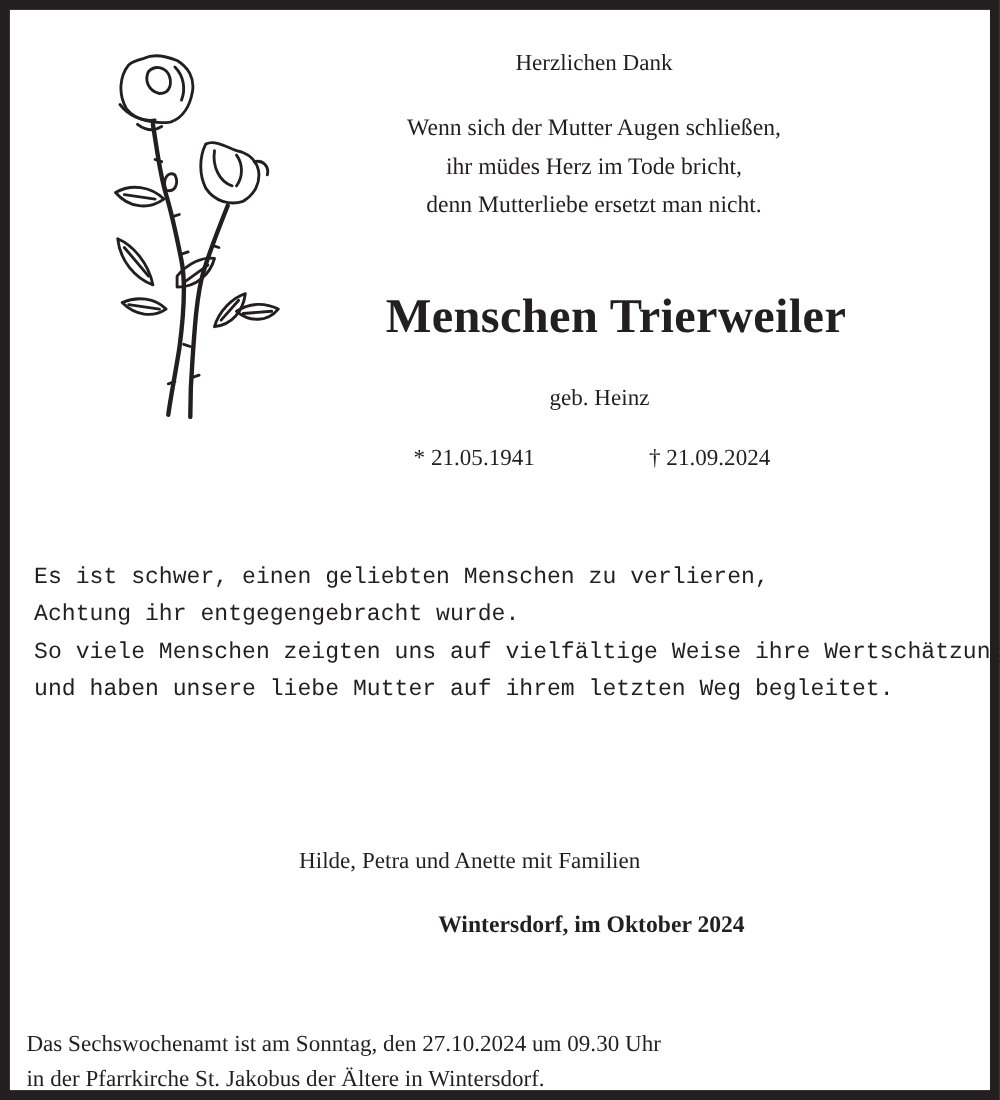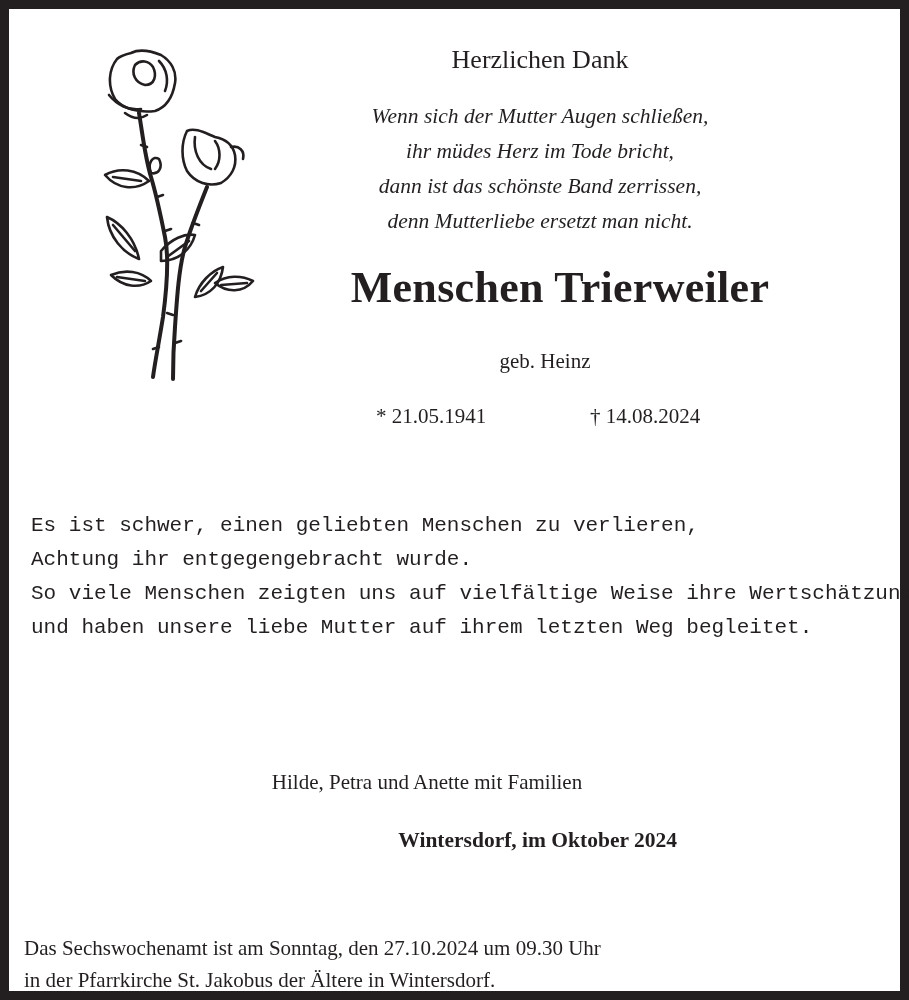--- a/index.html
+++ b/index.html
@@ -1,21 +1,21 @@
 <!DOCTYPE html>
 <html><head>
 <meta charset="utf-8">
 <style>
   html, body { margin: 0; padding: 0; }
   body { width: 909px; height: 1000px; background: #231f20; position: relative; overflow: hidden; }
   .card { position: absolute; left: 9px; top: 9px; width: 891px; height: 982px; background: #ffffff; color: #231f20; font-family: "DejaVu Serif", serif; }
   .rose { position: absolute; left: 86px; top: 38px; width: 165px; height: 335px; }
   .center { position: absolute; text-align: center; white-space: nowrap; }
-  .h-dank { left: 331px; width: 400px; top: 36px; font-size: 26px; font-family: "Liberation Serif", serif; }
-  .poem { left: 311px; width: 440px; top: 90px; font-size: 21.5px; line-height: 35px; font-style: italic; font-family: "Liberation Serif", serif; }
+  .h-dank { left: 331px; width: 400px; top: 36px; font-size: 21px; font-family: "Liberation Serif", serif; }
+  .poem { left: 311px; width: 440px; top: 90px; font-size: 21.5px; line-height: 35px; font-family: "Liberation Serif", serif; }
   .name { left: 271px; width: 560px; top: 253px; font-size: 44px; font-weight: bold; font-family: "Liberation Serif", serif; letter-spacing: 0.3px; }
   .geb { left: 436px; width: 200px; top: 340px; font-size: 21px; font-family: "Liberation Serif", serif; }
   .dates { position: absolute; top: 395px; font-size: 21px; font-family: "Liberation Serif", serif; white-space: nowrap; }
   .born { left: 367px; }
   .died { left: 581px; }
   .body-text { position: absolute; left: 22px; top: 500px; font-size: 21px; line-height: 34px; font-family: Liberation Mono, monospace; white-space: nowrap; }
   .body-text .gap { height: 28px; }
   .family { left: 168px; width: 500px; top: 761px; font-size: 21px; font-family: "Liberation Serif", serif; }
   .place { left: 168px; width: 500px; top: 819px; font-size: 21.5px; font-weight: bold; font-family: "Liberation Serif", serif; text-align: right; }
   .service { position: absolute; left: 15px; top: 875px; font-size: 21px; line-height: 32px; font-family: "Liberation Serif", serif; white-space: nowrap; margin-top: 48px; }
@@ -64,29 +64,28 @@
     <path d="M72 266 L78 268"></path>
     <path d="M64 300 L58 302"></path>
     <path d="M80 296 L86 294"></path>
   </svg>
 
   <div class="center h-dank">Herzlichen Dank</div>
 
   <div class="center poem">
     <div>Wenn sich der Mutter Augen schließen,</div>
     <div>ihr müdes Herz im Tode bricht,</div>
-    <div>dann ist das schönste Band zerrissen,</div>
     <div>denn Mutterliebe ersetzt man nicht.</div>
   </div>
 
   <div class="center name">Menschen Trierweiler</div>
   <div class="center geb">geb. Heinz</div>
 
   <div class="dates born">* 21.05.1941</div>
-  <div class="dates died">† 14.08.2024</div>
+  <div class="dates died">† 21.09.2024</div>
 
   <div class="body-text">
     <div>Es ist schwer, einen geliebten Menschen zu verlieren,</div>
     <div>Achtung ihr entgegengebracht wurde.</div>
     <div>So viele Menschen zeigten uns auf vielfältige Weise ihre Wertschätzung</div>
     <div>und haben unsere liebe Mutter auf ihrem letzten Weg begleitet.</div>
     <div class="gap"></div>
   </div>
 
   <div class="center family">Hilde, Petra und Anette mit Familien</div>

